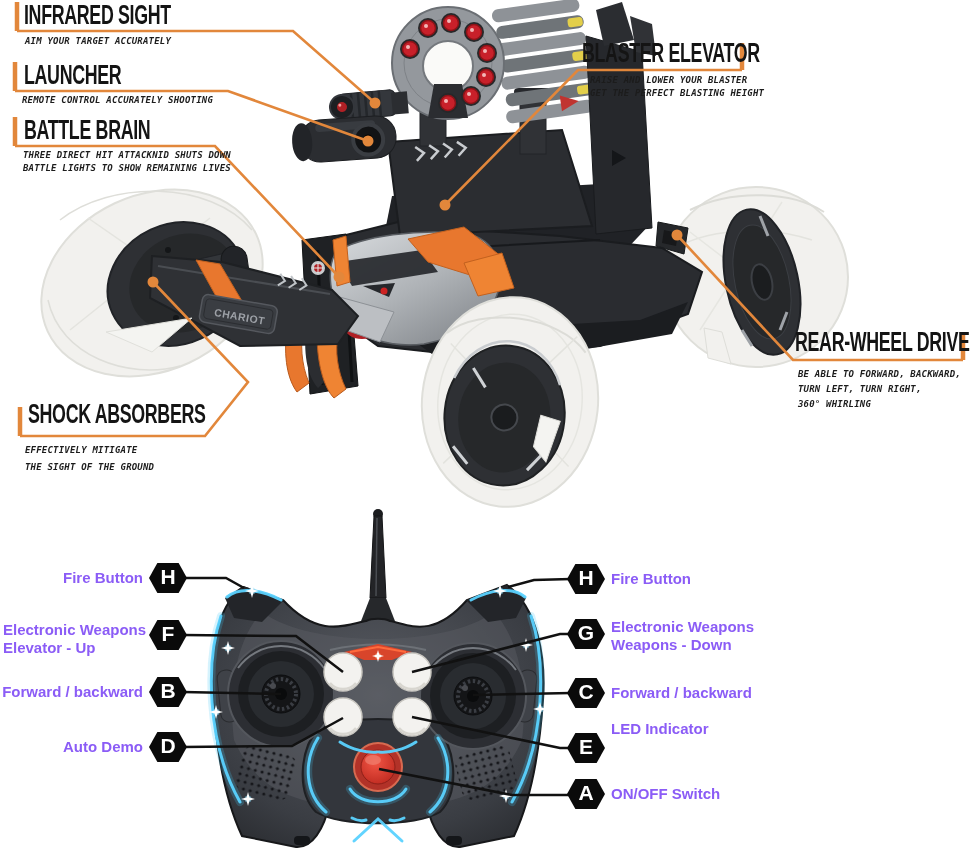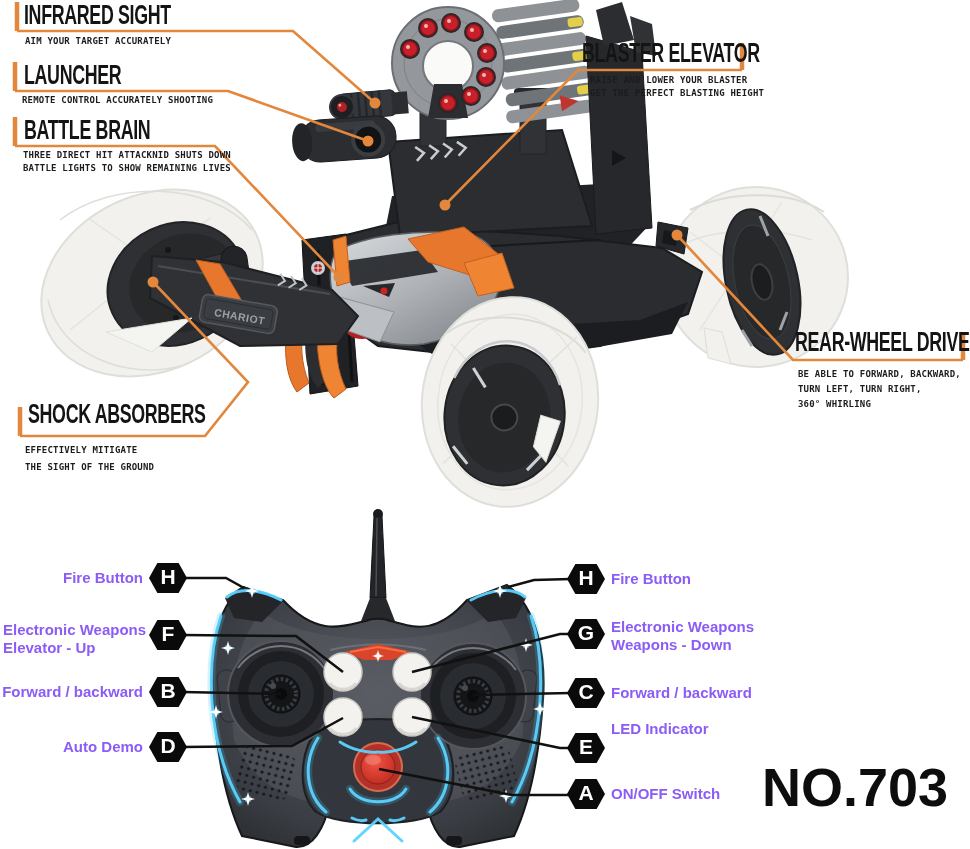--- a/index.html
+++ b/index.html
@@ -5,21 +5,21 @@
   html,body{margin:0;padding:0;background:#fff;}
   #stage{position:relative;width:970px;height:849px;background:#ffffff;overflow:hidden;
          font-family:"Liberation Sans",sans-serif;}
   #art{position:absolute;left:0;top:0;}
   
   .vh{position:absolute;font-weight:bold;font-size:27px;line-height:27px;color:#141414;
       letter-spacing:-0.5px;white-space:nowrap;transform:scaleX(0.66);transform-origin:left top;}
   
   .vs{position:absolute;font-family:"DejaVu Sans Mono",monospace;font-weight:bold;
       font-size:9px;letter-spacing:0.2px;color:#1c1c1c;white-space:nowrap;}
-  .vs div{white-space:nowrap;}
+  .vs div{white-space:nowrap;font-style:italic;}
   
   .cl{position:absolute;font-weight:bold;font-size:15px;line-height:18px;color:#8b5cf6;white-space:nowrap;}
   .cl.right{text-align:left;}
   .cl.ralign{text-align:right;}
   
   .hex{position:absolute;width:38px;height:30px;background:#0a0a0a;color:#fff;
        display:flex;align-items:center;justify-content:center;font-weight:bold;font-size:21px;
        clip-path:polygon(0% 50%,22% 0%,78% 0%,100% 50%,78% 100%,22% 100%);}
   .hex span{transform:translateY(-1px);}
   #model-number{position:absolute;left:762px;top:756px;font-weight:bold;font-size:54px;
@@ -536,15 +536,14 @@
 <div class="cl right" style="left:611px;top:684px">
       <div>Forward / backward</div>
     </div>
 <div class="cl right" style="left:611px;top:720px">
       <div>LED Indicator</div>
     </div>
 <div class="cl right" style="left:611px;top:785px">
       <div>ON/OFF Switch</div>
     </div>
 
-<div id="model-number">NO.703</div>
 
 </div>
 
 </body></html>

